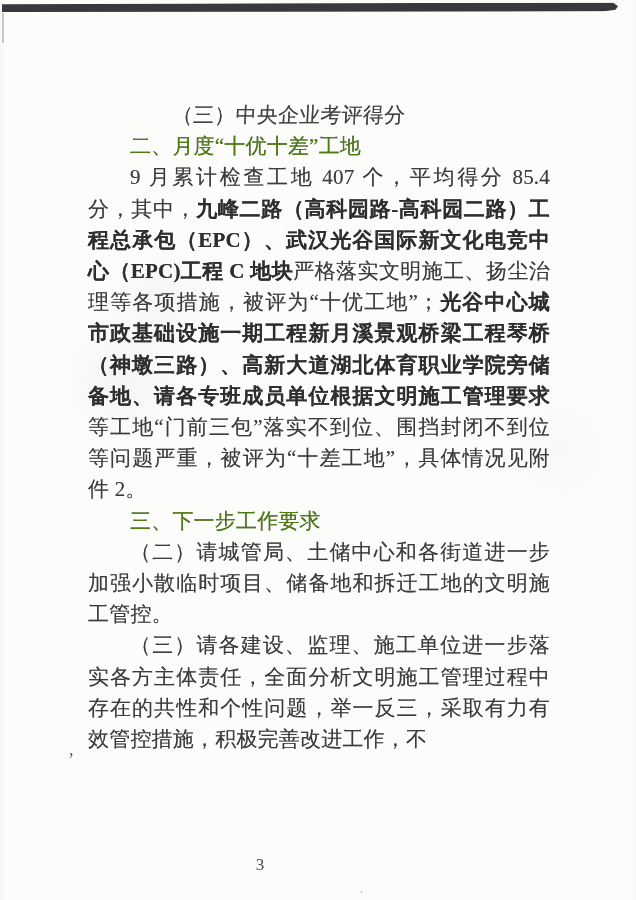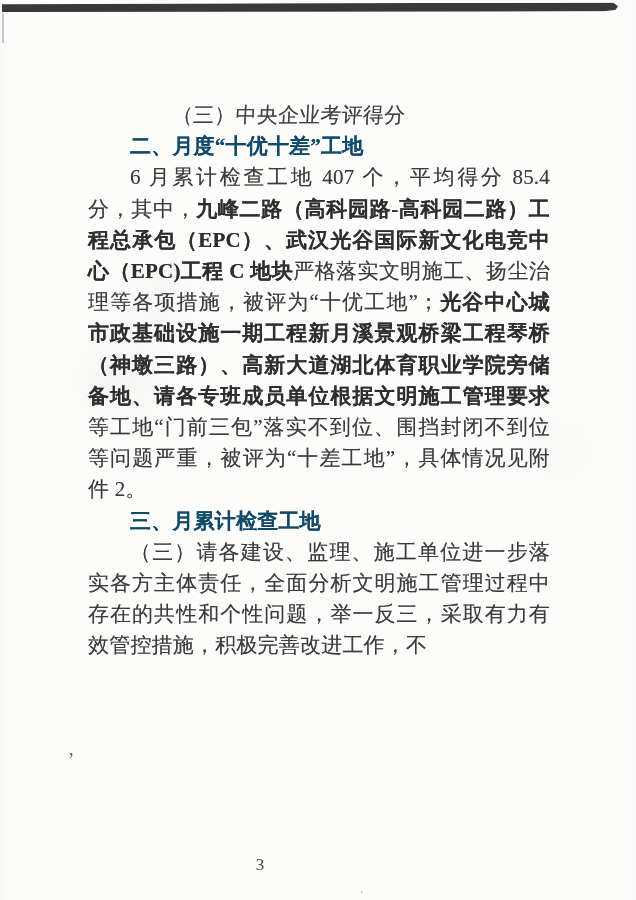--- a/index.html
+++ b/index.html
@@ -49,22 +49,22 @@
     text-shadow: 0 0 0.5px rgba(70,70,70,0.55);
   }
   .doc .block { text-indent: 42px; margin: 0; }
   .doc .heading-kai span {
     display: inline-block;
     transform: skewX(-3deg);
     font-weight: 500;
     color: #424242;
   }
   .doc .heading-bold {
-    font-weight: 700;
-    color: #0c4a6e;
+    font-weight: 400;
+    color: #4d7c0f;
     text-shadow: 0 0 0.6px rgba(40,40,40,0.7);
   }
   .doc .b {
     font-weight: 700;
     color: #2e2e2e;
     text-shadow: 0 0 0.6px rgba(40,40,40,0.7);
   }
   .page-number {
     position: absolute;
     left: 240px; top: 855px;
@@ -89,22 +89,23 @@
 <body>
 
 <div class="scan-texture"></div>
 
 <div class="top-bar" style="background: rgb(57, 57, 59);"></div>
 <div class="left-edge-mark"></div>
 
 <div class="doc">
     <p class="block heading-kai"><span>（三）中央企业考评得分</span></p>
     <p class="block heading-bold"><span>二、月度“十优十差”工地</span></p>
-    <p class="block para"><span>6 月累计检查工地 407 个，平均得分 85.4 分，其中，</span><span class="b">九峰二路（高科园路-高科园二路）工程总承包（EPC）、武汉光谷国际新文化电竞中心（EPC)工程 C 地块</span><span>严格落实文明施工、扬尘治理等各项措施，被评为“十优工地”；</span><span class="b">光谷中心城市政基础设施一期工程新月溪景观桥梁工程琴桥（神墩三路）、高新大道湖北体育职业学院旁储备地、请各专班成员单位根据文明施工管理要求</span><span>等工地“门前三包”落实不到位、围挡封闭不到位等问题严重，被评为“十差工地”，具体情况见附件 2。</span></p>
-    <p class="block heading-bold"><span>三、月累计检查工地</span></p>
+    <p class="block para"><span>9 月累计检查工地 407 个，平均得分 85.4 分，其中，</span><span class="b">九峰二路（高科园路-高科园二路）工程总承包（EPC）、武汉光谷国际新文化电竞中心（EPC)工程 C 地块</span><span>严格落实文明施工、扬尘治理等各项措施，被评为“十优工地”；</span><span class="b">光谷中心城市政基础设施一期工程新月溪景观桥梁工程琴桥（神墩三路）、高新大道湖北体育职业学院旁储备地、请各专班成员单位根据文明施工管理要求</span><span>等工地“门前三包”落实不到位、围挡封闭不到位等问题严重，被评为“十差工地”，具体情况见附件 2。</span></p>
+    <p class="block heading-bold"><span>三、下一步工作要求</span></p>
+    <p class="block para"><span>（二）请城管局、土储中心和各街道进一步加强小散临时项目、储备地和拆迁工地的文明施工管控。</span></p>
     <p class="block para"><span>（三）请各建设、监理、施工单位进一步落实各方主体责任，全面分析文明施工管理过程中存在的共性和个性问题，举一反三，采取有力有效管控措施，积极完善改进工作，不</span></p>
   </div>
 
 <span class="artifact margin-comma">,</span>
 <span class="artifact stray-tick">'</span>
 <span class="artifact bottom-dot">.</span>
 
 <div class="page-number">3</div>
 
 </body></html>

